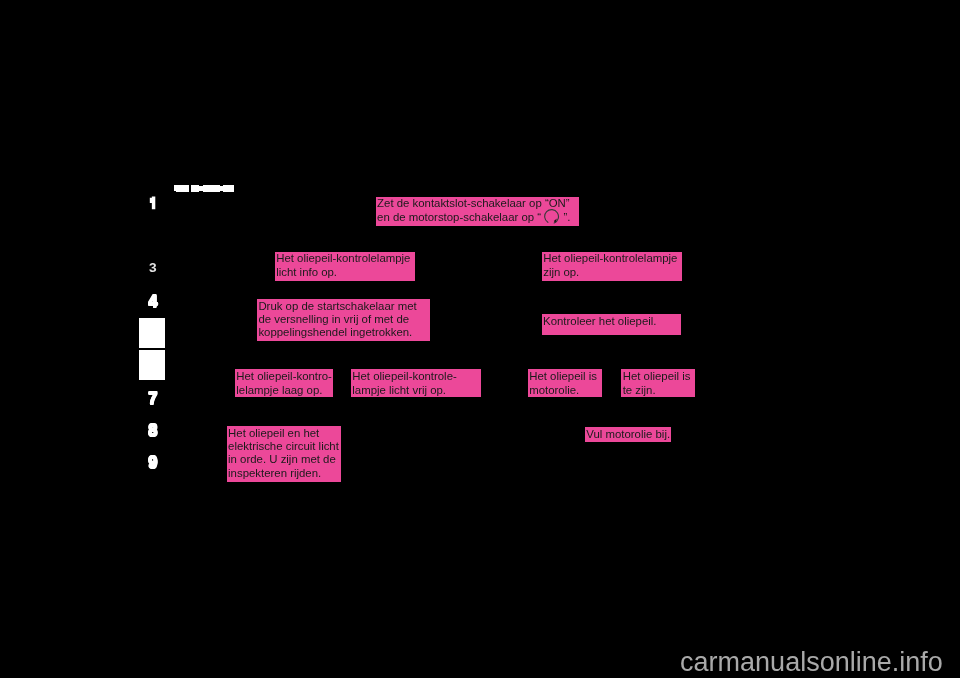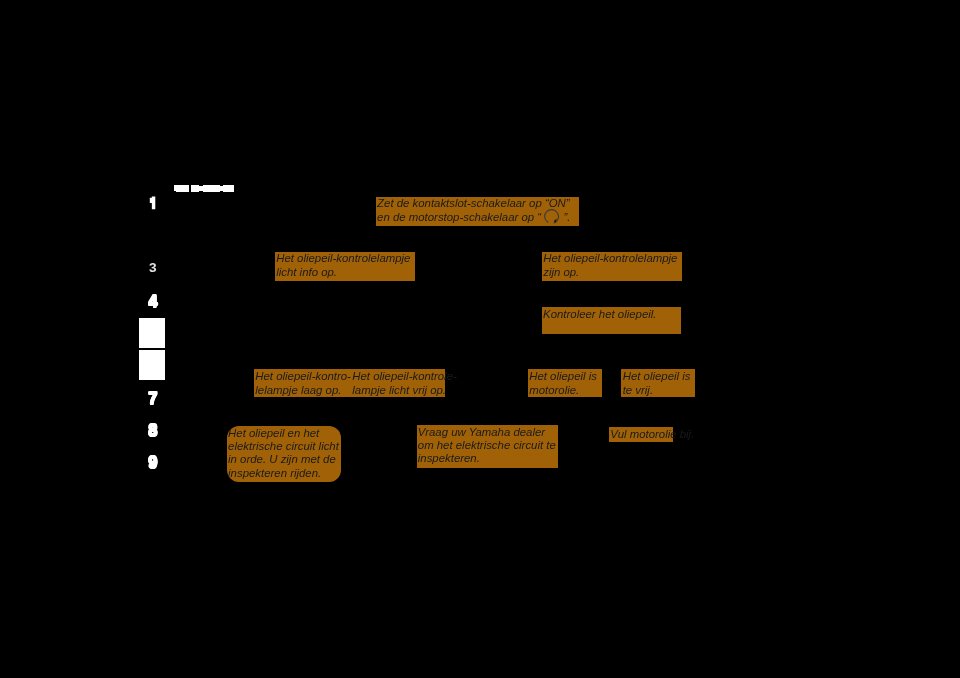--- a/index.html
+++ b/index.html
@@ -1,21 +1,21 @@
 <!DOCTYPE html>
 <html><head>
 <meta charset="utf-8">
 <style>
   html,body{margin:0;padding:0;background:#000;}
   body{width:960px;height:678px;overflow:hidden;
        font-family:"Liberation Sans",sans-serif;}
   .page{position:relative;width:960px;height:678px;background:#000;overflow:hidden;}
 
-  .box{position:absolute;background:#a16207;color:#1a1a1a;box-sizing:border-box;
-       font-size:11.4px;line-height:13.3px;overflow:visible;font-style:italic;}
+  .box{position:absolute;background:#ec4899;color:#1a1a1a;box-sizing:border-box;
+       font-size:11.4px;line-height:13.3px;overflow:visible;}
   .box .txt{position:absolute;left:1.3px;top:0.9px;}
   .box .ln{display:block;white-space:pre;height:13.3px;line-height:13.3px;font-size:11.4px;}
   .iconslot{display:inline-block;position:relative;width:16px;height:0;vertical-align:baseline;overflow:visible;}
   .iconslot svg{position:absolute;left:0;top:-11.9px;}
 
   .tabnum{position:absolute;color:#ffffff;font-weight:bold;text-align:center;width:27px;left:139.4px;}
   .sr{position:absolute;width:1px;height:1px;overflow:hidden;clip:rect(0 0 0 0);}
   .tabrect{position:absolute;background:#ffffff;left:138.8px;width:26.5px;height:30.2px;}
   .blob{text-shadow:0.75px 0 0 #fff,-0.75px 0 0 #fff,0 0.75px 0 #fff,0 -0.75px 0 #fff,0.55px 0.55px 0 #fff,-0.55px 0.55px 0 #fff,0.55px -0.55px 0 #fff,-0.55px -0.55px 0 #fff;}
 
@@ -71,71 +71,72 @@
     </div>
   </div>
 
   <div class="box" style="left:541.9px;top:251.5px;width:140.2px;height:29.9px;">
     <div class="txt">
       <span class="ln">Het oliepeil-kontrolelampje</span>
         <span class="ln">zijn op.</span>
     </div>
   </div>
 
+  <div class="box" style="left:257.1px;top:298.7px;width:172.9px;height:42.6px;">
+    <div class="txt">
+      <span class="ln">Druk op de startschakelaar met</span>
+        <span class="ln">de versnelling in vrij of met de</span>
+        <span class="ln">koppelingshendel ingetrokken.</span>
+    </div>
+  </div>
 
-  <div class="box" style="left:541.8px;top:307px;width:139.3px;height:27px;">
+  <div class="box" style="left:541.8px;top:314px;width:139.3px;height:21px;">
     <div class="txt">
       <span class="ln">Kontroleer het oliepeil.</span>
     </div>
   </div>
 
-  <div class="box" style="left:235.0px;top:369.4px;width:97.9px;height:28.1px;margin-left:19px;">
+  <div class="box" style="left:235.0px;top:369.4px;width:97.9px;height:28.1px;">
     <div class="txt">
       <span class="ln">Het oliepeil-kontro-</span>
         <span class="ln">lelampje laag op.</span>
     </div>
   </div>
 
-  <div class="box" style="left:351.0px;top:369.4px;width:94px;height:28.1px;">
+  <div class="box" style="left:351.0px;top:369.4px;width:130px;height:28.1px;">
     <div class="txt">
       <span class="ln">Het oliepeil-kontrole-</span>
         <span class="ln">lampje licht vrij op.</span>
     </div>
   </div>
 
   <div class="box" style="left:527.9px;top:369.4px;width:74.1px;height:28.1px;">
     <div class="txt">
       <span class="ln">Het oliepeil is</span>
         <span class="ln">motorolie.</span>
     </div>
   </div>
 
   <div class="box" style="left:621.4px;top:369.4px;width:73.6px;height:28.1px;">
     <div class="txt">
       <span class="ln">Het oliepeil is</span>
-        <span class="ln">te vrij.</span>
+        <span class="ln">te zijn.</span>
     </div>
   </div>
 
-  <div class="box" style="left:226.8px;top:425.8px;width:114.0px;height:56.3px;border-radius:12px;">
+  <div class="box" style="left:226.8px;top:425.8px;width:114.0px;height:56.3px;">
     <div class="txt">
       <span class="ln">Het oliepeil en het</span>
         <span class="ln">elektrische circuit licht</span>
         <span class="ln">in orde. U zijn met de</span>
         <span class="ln">inspekteren rijden.</span>
     </div>
   </div>
 
-  <div class="box" style="left:416.5px;top:425.0px;width:141.1px;height:42.6px;">
-    <div class="txt">
-      <span class="ln">Vraag uw Yamaha dealer</span>
-        <span class="ln">om het elektrische circuit te</span>
-        <span class="ln">inspekteren.</span>
-    </div>
-  </div>
 
-  <div class="box" style="left:609px;top:427.4px;width:64px;height:14.7px;">
+  <div class="box" style="left:585px;top:427.4px;width:86.0px;height:14.7px;">
     <div class="txt">
       <span class="ln">Vul motorolie bij.</span>
     </div>
   </div>
 
+  <div class="wm" style="left:680.1px;top:649.2px;">carmanualsonline.info</div>
 </div>
 
 </body></html>

